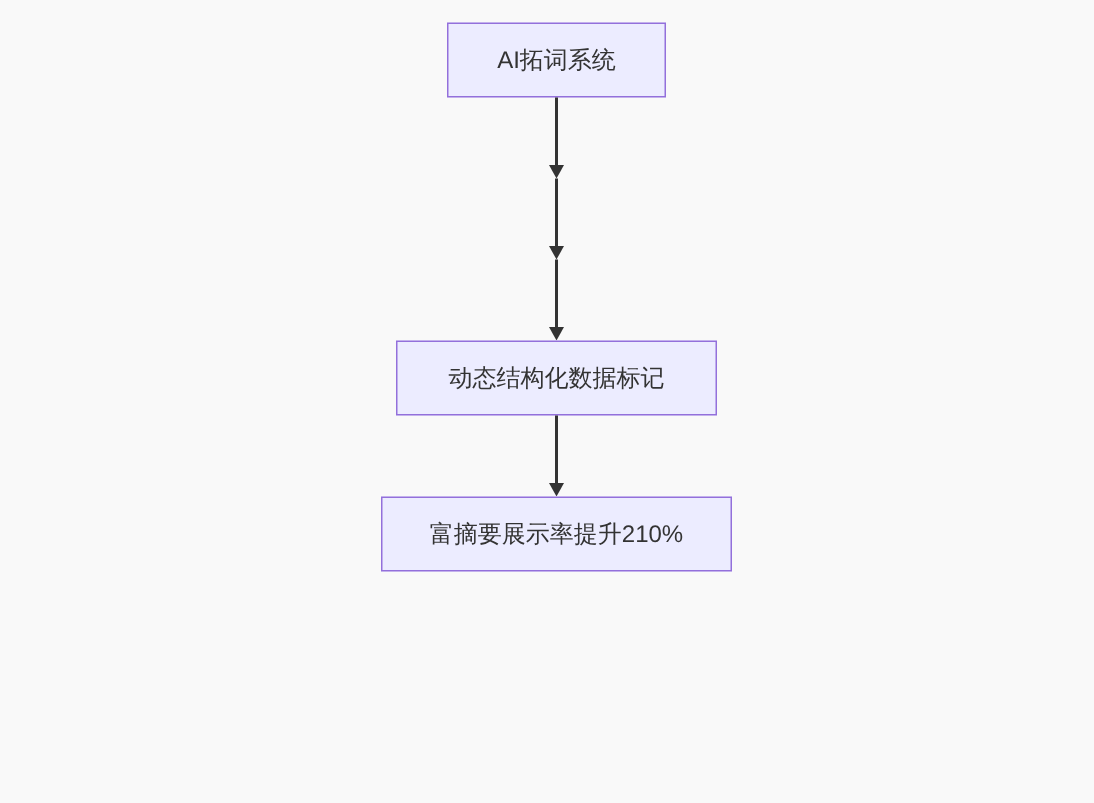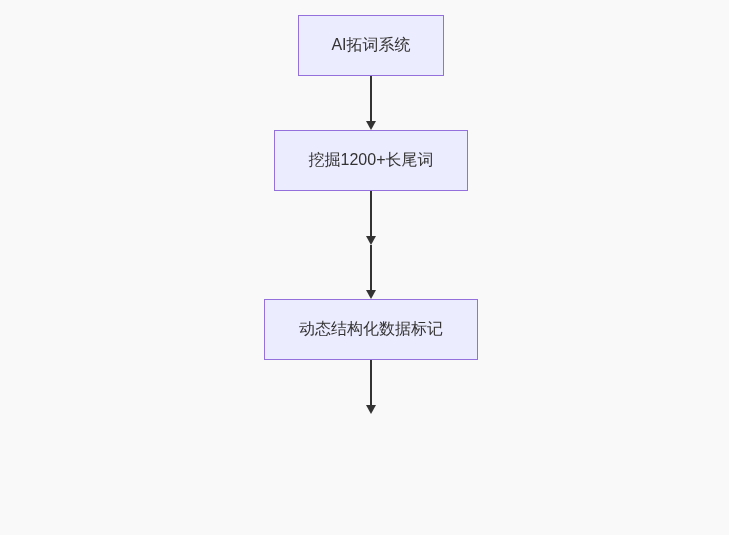--- a/index.html
+++ b/index.html
@@ -18,21 +18,21 @@
     position: absolute;
     top: 15px;
     left: 371px;
     transform: translateX(-50%);
     display: flex;
     flex-direction: column;
     align-items: center;
   }
   .flow-node {
     box-sizing: border-box;
-    height: 61px;
+    height: 50px;
     background: #ECECFF;
     border: 1px solid #9370DB;
     color: #333333;
     font-size: 16px;
     display: flex;
     align-items: center;
     justify-content: center;
     padding: 0 20px;
     white-space: nowrap;
     text-align: center;
@@ -66,34 +66,34 @@
 
 <div class="flowchart">
 
   <div class="flow-node n1">AI拓词系统</div>
 
   <div class="arrow">
     <div class="shaft"></div>
     <div class="head"></div>
   </div>
 
-  <div class="flow-node n2">挖掘1200+长尾词</div>
 
   <div class="arrow">
     <div class="shaft"></div>
     <div class="head"></div>
   </div>
 
 
   <div class="arrow">
     <div class="shaft"></div>
     <div class="head"></div>
   </div>
 
   <div class="flow-node n4">动态结构化数据标记</div>
 
   <div class="arrow">
     <div class="shaft"></div>
     <div class="head"></div>
   </div>
 
+  <div class="flow-node n5">富摘要展示率提升210%</div>
 
 </div>
 
 </body></html>

